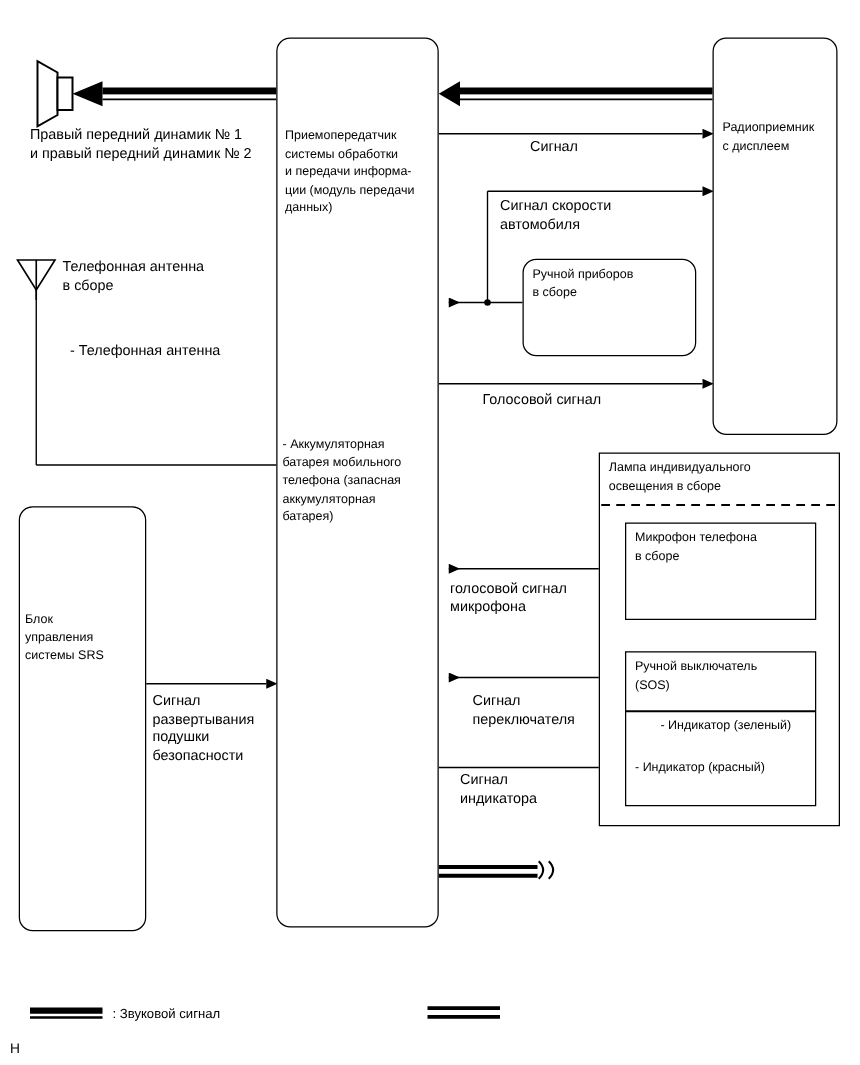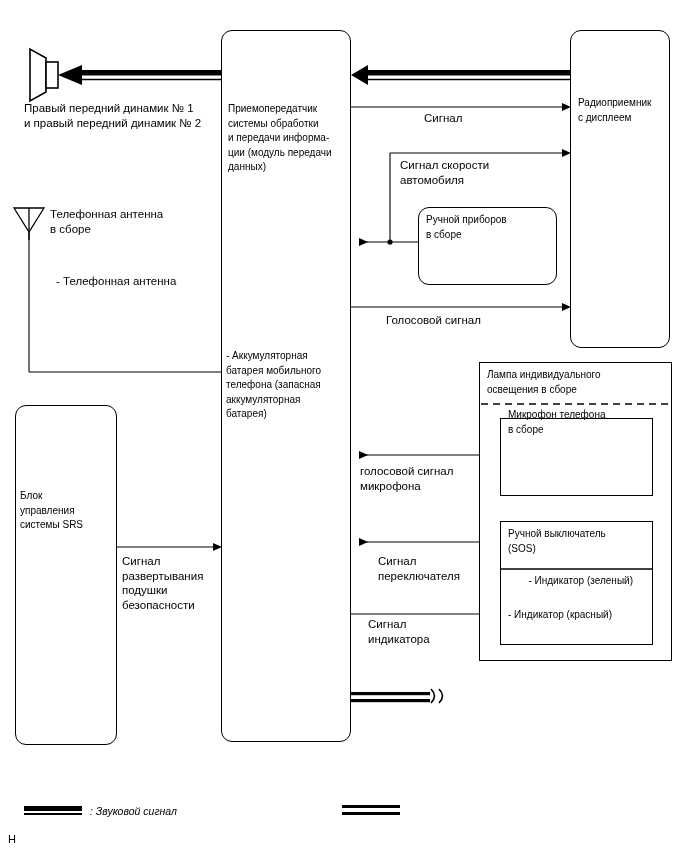--- a/index.html
+++ b/index.html
@@ -4,21 +4,21 @@
 <style>
   html,body{margin:0;padding:0;background:#ffffff;}
   body{width:688px;height:852px;font-family:"Liberation Sans",sans-serif;color:#000;}
   #stage{position:relative;width:688px;height:852px;overflow:hidden;}
   svg#wires{position:absolute;left:0;top:0;width:688px;height:852px;}
   .lbl{position:absolute;font-size:11.5px;line-height:14.5px;color:#000;white-space:pre-line;}
   .box{position:absolute;border:1.4px solid #000;background:#fff;box-sizing:border-box;}
   .rbox{border-radius:11px;}
   .sbox{border:1.5px solid #000;border-radius:0;}
   .boxtext{position:absolute;font-size:10px;line-height:14.5px;white-space:pre-line;}
-  .legend-row{position:absolute;font-size:10.5px;line-height:13px;font-style:italic;}
+  .legend-row{position:absolute;font-size:10.5px;line-height:13px;}
   .audio-swatch{position:absolute;width:58px;height:9px;}
   .audio-swatch .thick{position:absolute;left:0;top:0;width:58px;height:5px;background:#000;}
   .audio-swatch .thin{position:absolute;left:0;top:7px;width:58px;height:1.6px;background:#000;}
   .can-swatch{position:absolute;width:58px;height:11px;}
   .can-swatch .cl{position:absolute;left:0;width:58px;height:3.2px;background:#000;}
   .bottom-mark{position:absolute;font-size:11px;}
 </style>
 </head>
 <body>
 
@@ -151,21 +151,21 @@
 
   <div class="boxtext" style="left:578px;top:96px;width:94px;">Радиоприемник
 с дисплеем</div>
 
   <div class="boxtext" style="left:426px;top:213px;width:126px;">Ручной приборов
 в сборе</div>
 
   <div class="boxtext" style="left:487px;top:368px;width:185px;">Лампа индивидуального
 освещения в сборе</div>
 
-  <div class="boxtext" style="left:508px;top:408px;width:145px;">Микрофон телефона
+  <div class="boxtext" style="left:508px;top:424px;width:145px;">Микрофон телефона
 в сборе</div>
 
   <div class="boxtext" style="left:508px;top:527px;width:145px;">Ручной выключатель
 (SOS)</div>
 
   <div class="boxtext" style="left:488px;top:574px;width:145px;text-align:right;">-  Индикатор (зеленый)</div>
 
   <div class="boxtext" style="left:508px;top:608px;width:145px;">-  Индикатор (красный)</div>
 
   <div class="boxtext" style="left:20px;top:489px;width:95px;">Блок

